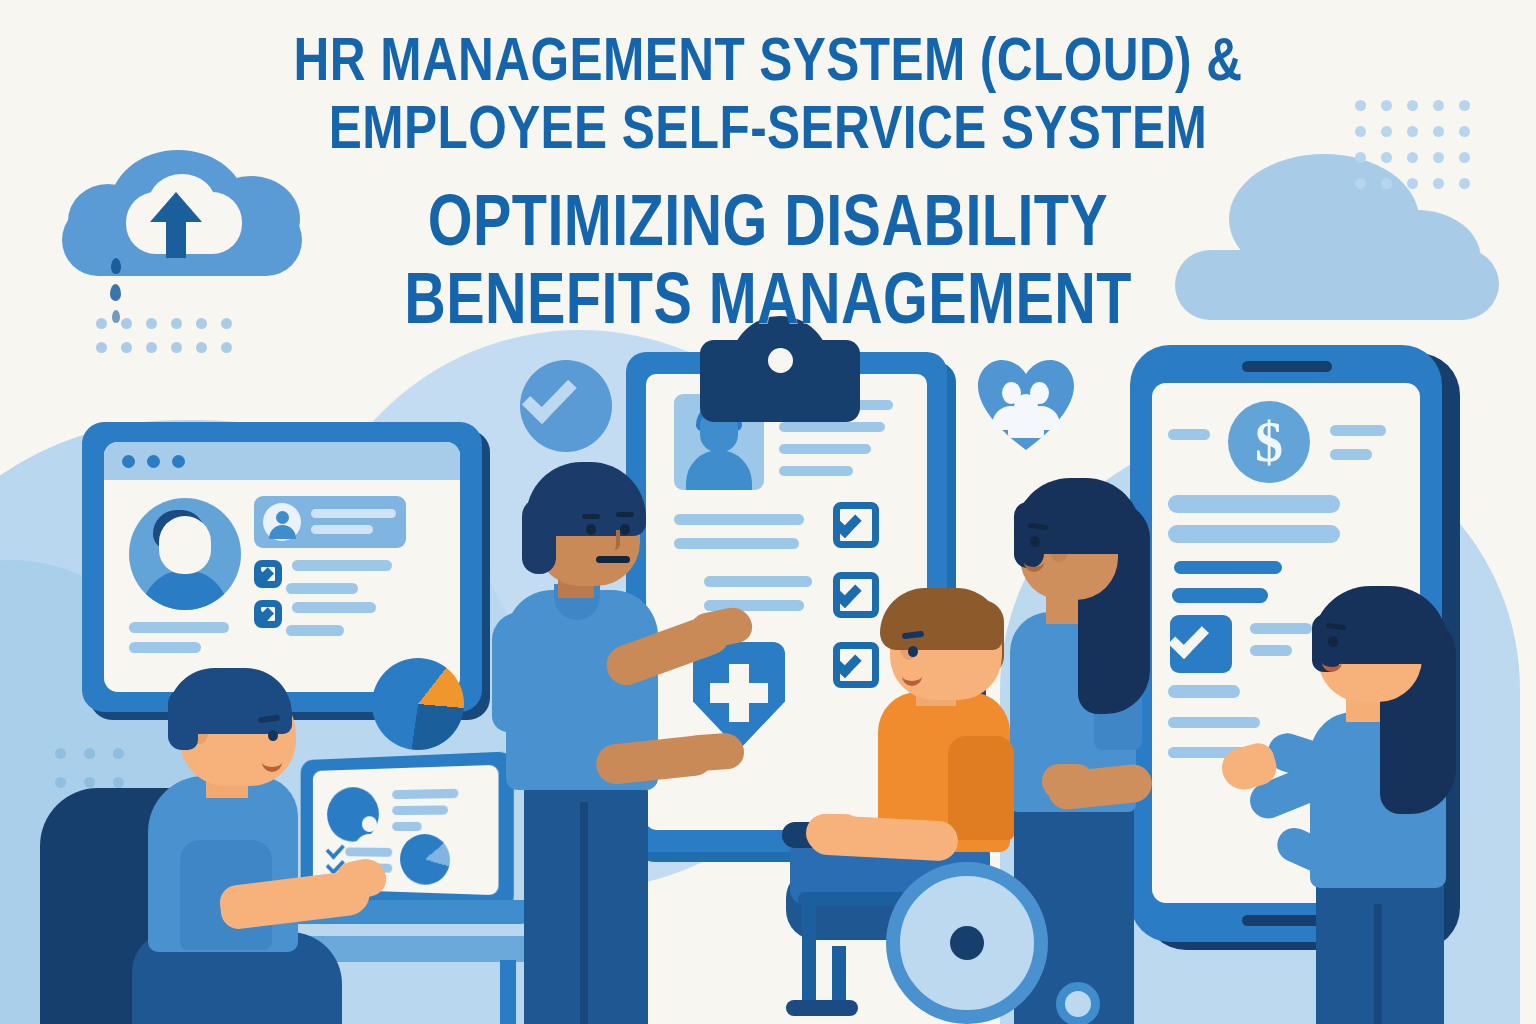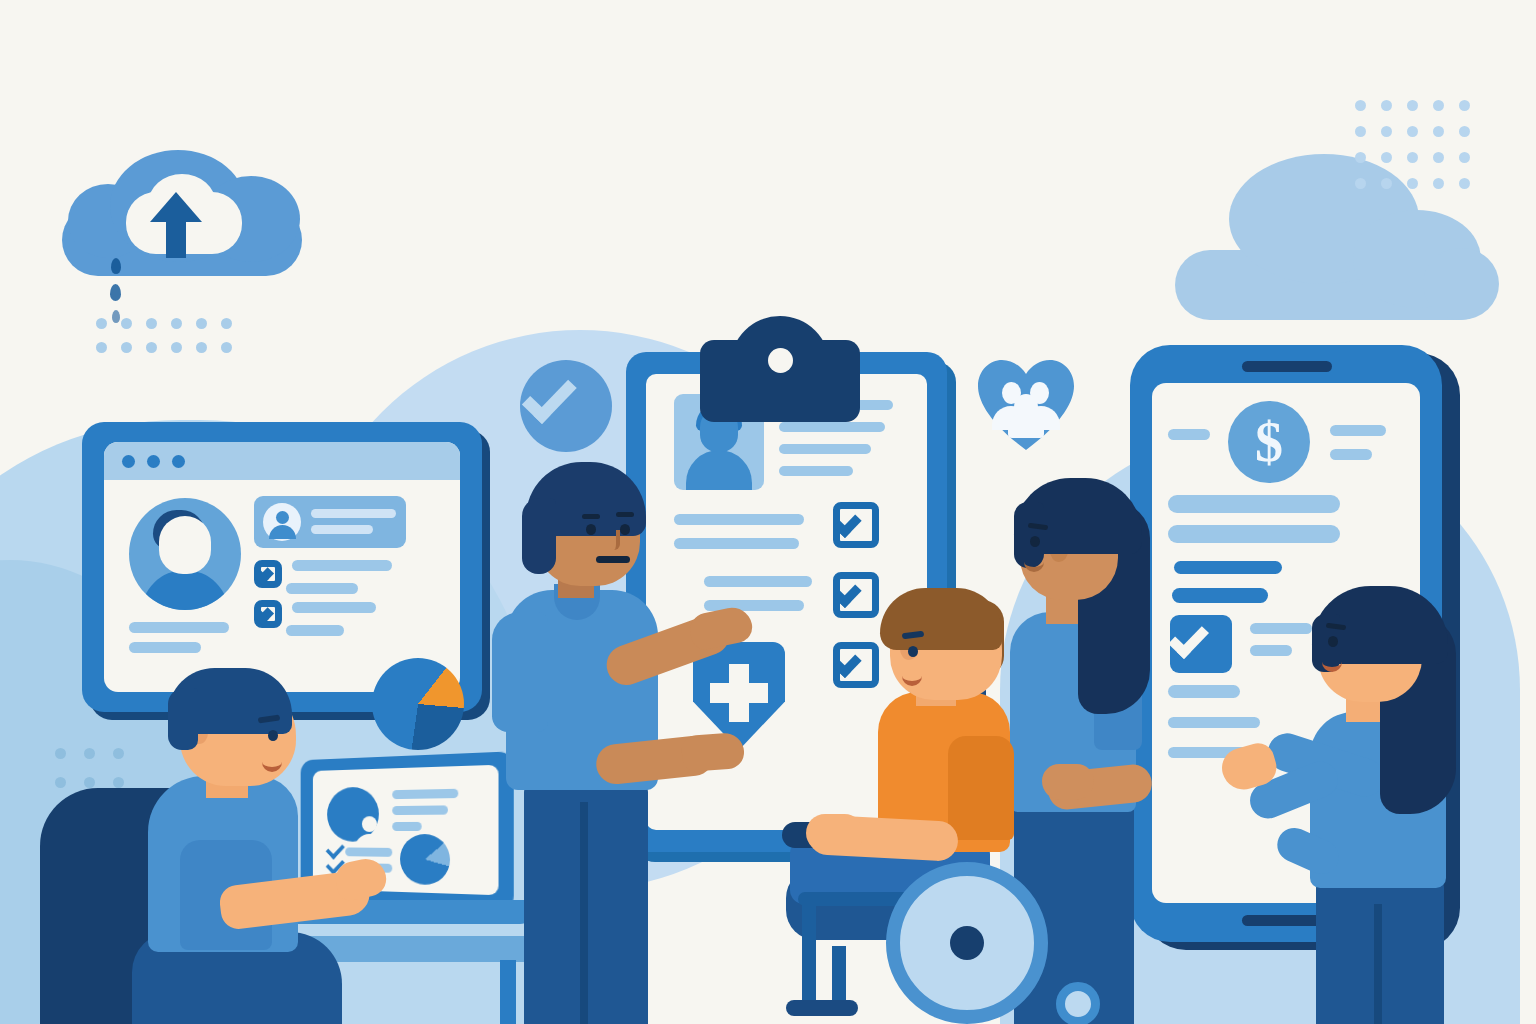--- a/index.html
+++ b/index.html
@@ -340,20 +340,26 @@
   <div class="bgshape" id="bg-blob-left"></div>
   <div class="bgshape" id="bg-blob-left2"></div>
   <div class="bgshape" id="bg-blob-right"></div>
   <div class="bgshape" id="bg-cloud-right">
     <div class="c base"></div>
       <div class="c p1"></div>
       <div class="c p2"></div>
       <div class="c p3"></div>
   </div>
 
+  <div id="headings">
+    <div class="ttl-line ttl-1">HR MANAGEMENT SYSTEM (CLOUD) &amp;</div>
+    <div class="ttl-line ttl-2">EMPLOYEE SELF-SERVICE SYSTEM</div>
+    <div class="ttl-line sub-1">OPTIMIZING DISABILITY</div>
+    <div class="ttl-line sub-2">BENEFITS MANAGEMENT</div>
+  </div>
 
   <div id="cloud-upload">
     <div class="cpart cbase"></div>
       <div class="cpart cp0"></div>
       <div class="cpart cp1"></div>
       <div class="cpart cp2"></div>
     <div class="inner-cloud"></div>
       <div class="inner-bump"></div>
     <div class="arrow-stem"></div>
       <div class="arrow-head"></div>

